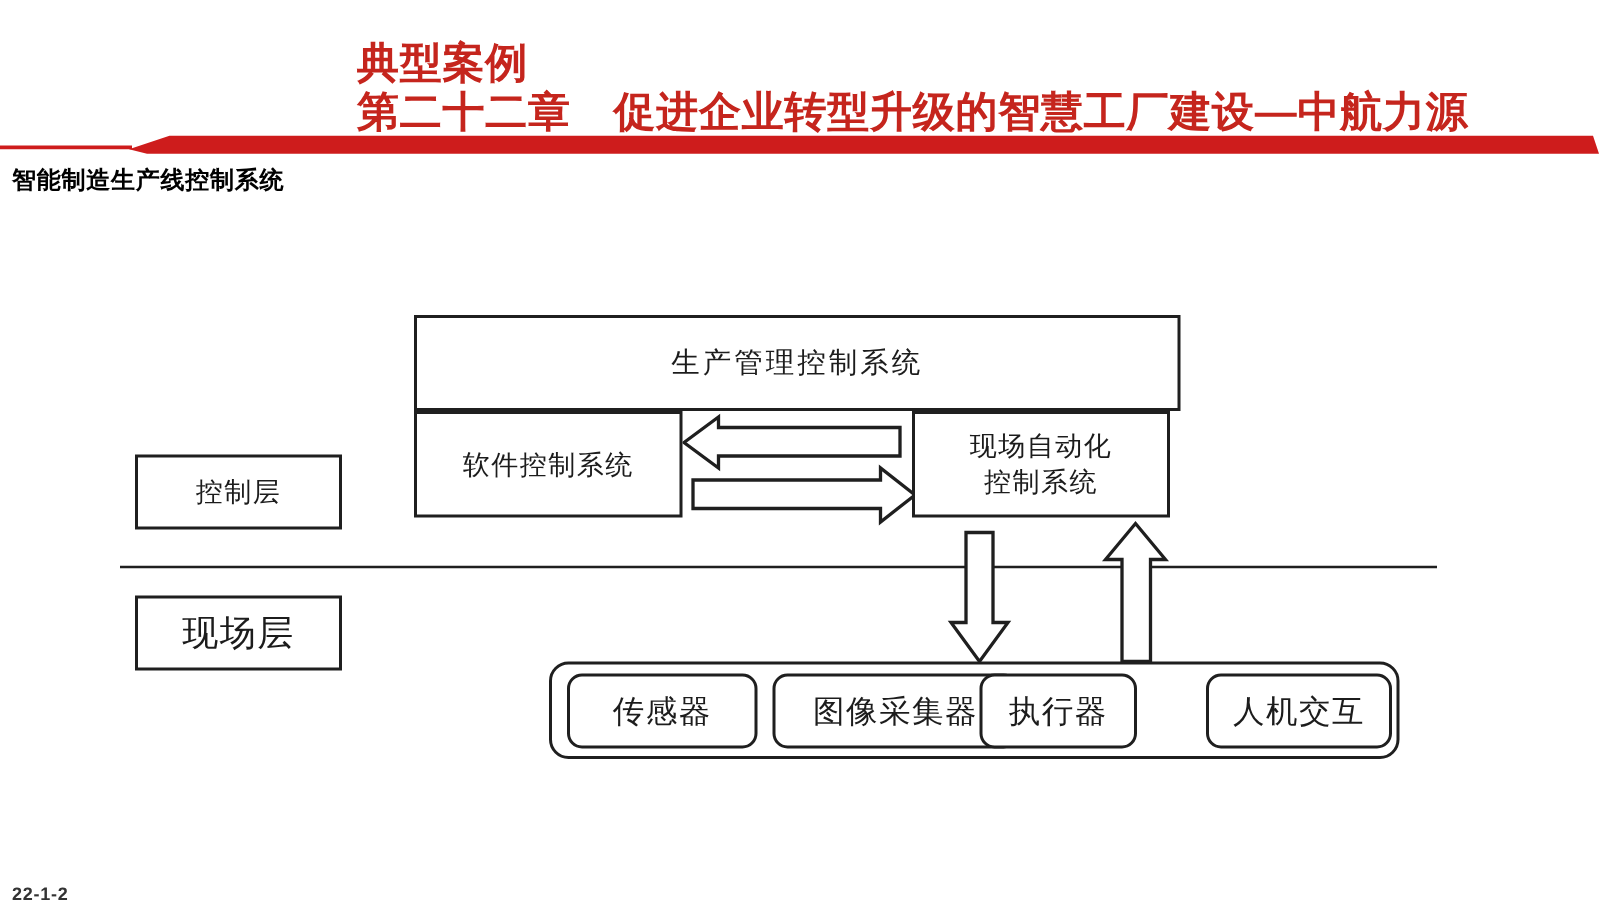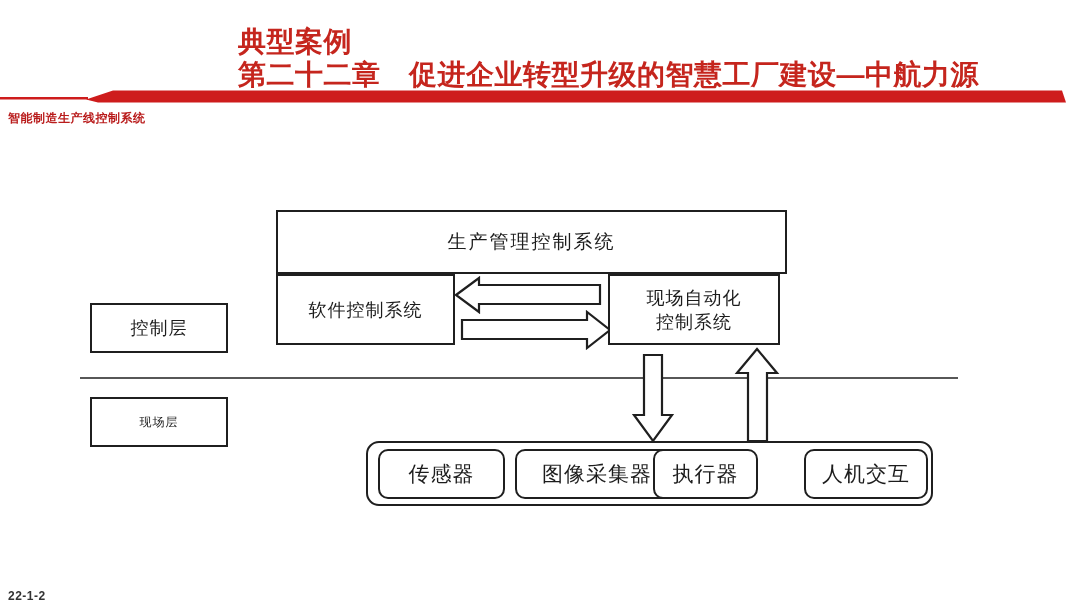--- a/index.html
+++ b/index.html
@@ -8,35 +8,35 @@
     font-family:"Liberation Sans", sans-serif;
   }
   
   #title-block{
     position:absolute;left:238px;top:25px;width:830px;
     color:#c5251d;font-size:28px;font-weight:bold;line-height:33px;
     letter-spacing:0.5px;white-space:nowrap;
   }
   #accent-bar-svg{position:absolute;left:0;top:84px;width:1080px;height:24px;}
   #subtitle{
-    position:absolute;left:8px;top:110px;color:#b91c1c;
-    font-size:12px;font-weight:600;letter-spacing:0.5px;white-space:nowrap;
+    position:absolute;left:8px;top:110px;color:#000000;
+    font-size:16px;font-weight:600;letter-spacing:0.5px;white-space:nowrap;
   }
   
   .box{
     position:absolute;box-sizing:border-box;border:2px solid #1f1f1f;background:#ffffff;
     display:flex;align-items:center;justify-content:center;text-align:center;
     font-family:"DejaVu Serif", serif;color:#1c1c1c;z-index:2;
   }
   .rounded{border-radius:0;}
   #box-production{left:276px;top:210px;width:511px;height:64px;font-size:19px;letter-spacing:2px;}
   #box-software{left:276px;top:274px;width:179px;height:71px;font-size:18px;letter-spacing:1px;}
   #box-field-auto{left:608px;top:274px;width:172px;height:71px;font-size:18px;letter-spacing:1px;line-height:24px;flex-direction:column;}
   #box-control-layer{left:90px;top:303px;width:138px;height:50px;font-size:18px;letter-spacing:1px;}
-  #box-field-layer{left:90px;top:397px;width:138px;height:50px;font-size:12px;letter-spacing:1px;}
+  #box-field-layer{left:90px;top:397px;width:138px;height:50px;font-size:24px;letter-spacing:1px;}
   #device-container{left:366px;top:441px;width:567px;height:65px;border-radius:13px;}
   .device-box{top:449px;height:50px;font-size:21px;letter-spacing:1px;border-radius:10px;text-align:center;}
   #device-sensor{left:378px;width:127px;}
   #device-camera{left:515px;width:164px;}
   #device-actuator{left:653px;width:105px;}
   #device-hmi{left:804px;width:124px;}
   
   #lines-svg{position:absolute;left:0;top:0;width:1080px;height:608px;z-index:1;}
   
   #page-number{

